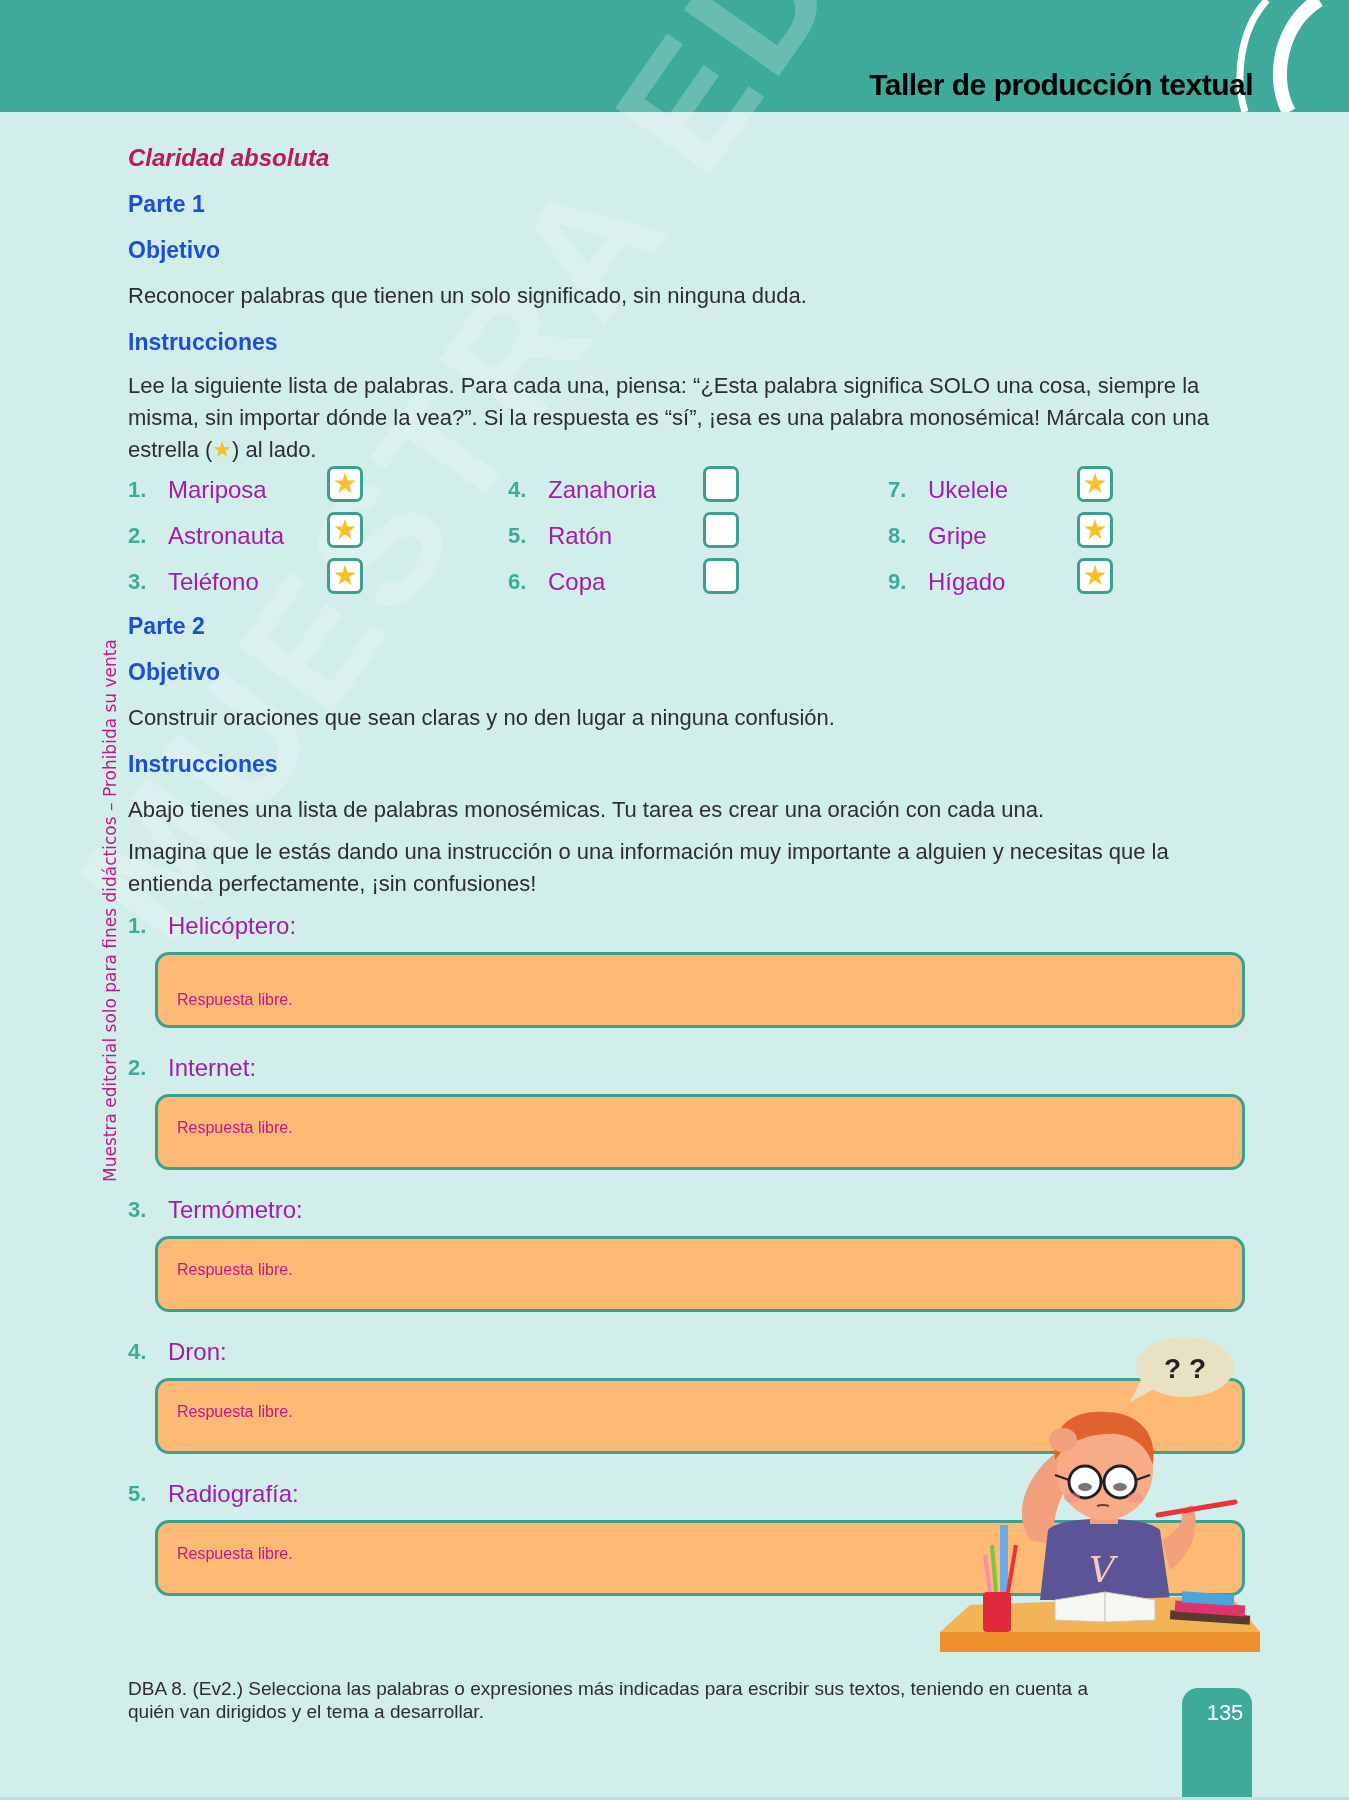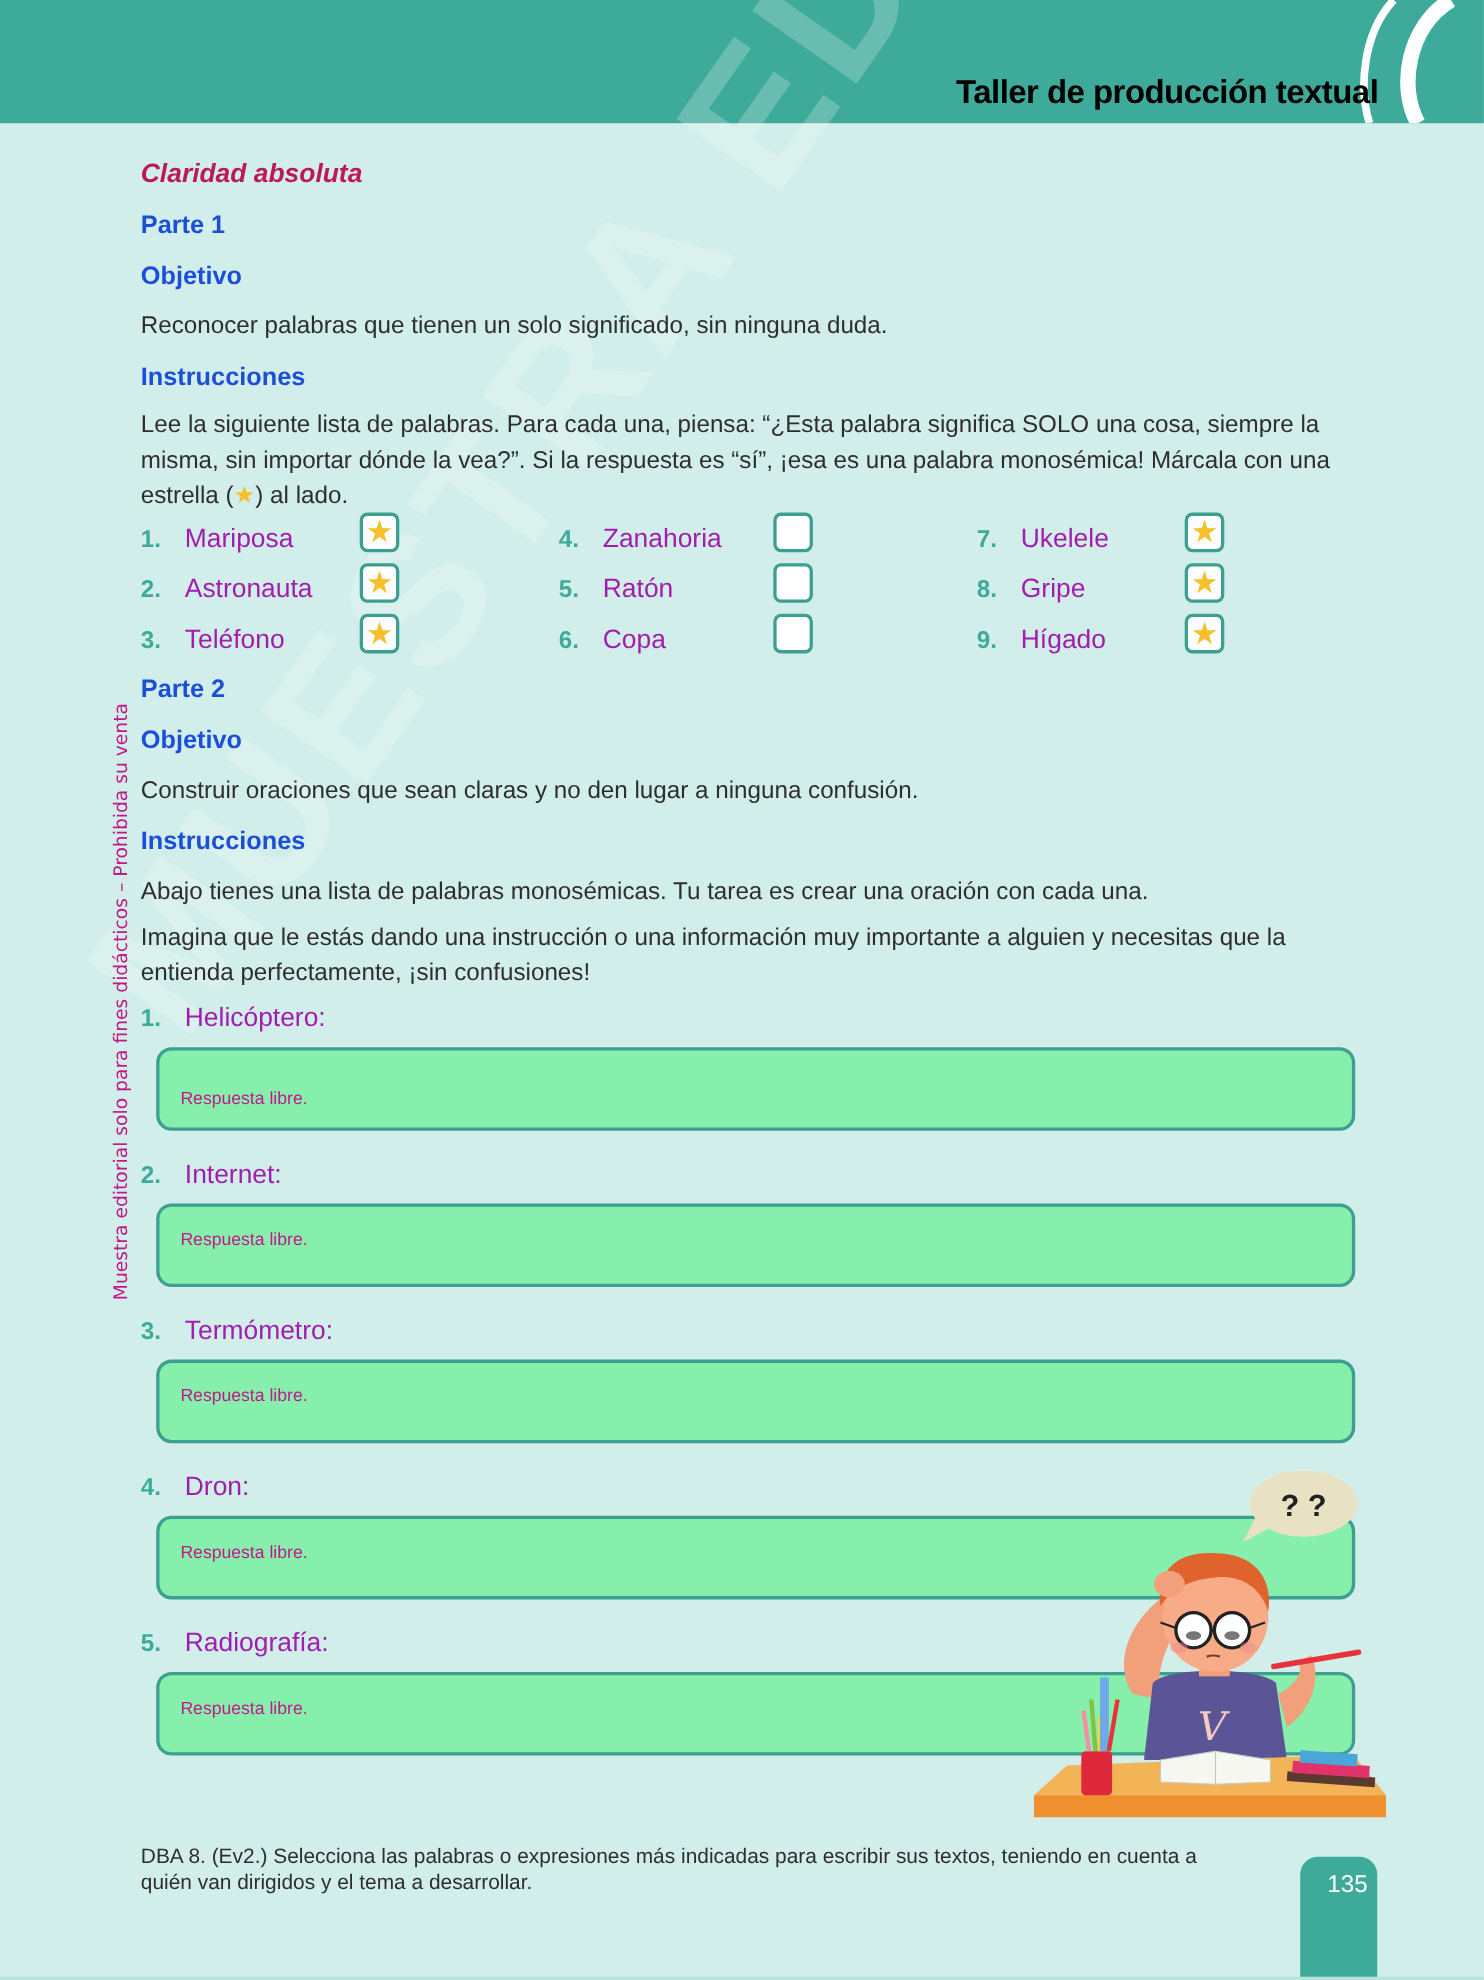--- a/index.html
+++ b/index.html
@@ -47,21 +47,21 @@
     position: absolute; width: 36px; height: 36px; top: -4px;
     border: 3px solid #3d9f8f; border-radius: 7px; background: #fff;
     display: flex; align-items: center; justify-content: center;
     color: #f6c02c; font-size: 28px; line-height: 1;
   }
   .col1 .checkbox { left: 199px; }
   .col2 .checkbox { left: 195px; }
   .col3 .checkbox { left: 189px; }
   .q-label { display: flex; align-items: center; height: 40px; margin-top: 2px; }
   .answer-box {
-    margin-left: 14px; width: 1090px; height: 76px; background: #86efac;
+    margin-left: 27px; width: 1090px; height: 76px; background: #fdba74;
     border: 3px solid #3d9f8f; border-radius: 14px; margin-top: 6px; margin-bottom: 20px;
     position: relative;
   }
   .answer-text { position: absolute; left: 19px; color: #c2188a; font-size: 16px; font-family: "Liberation Sans", sans-serif; }
   .a-low { top: 36px; }
   .a-mid { top: 22px; }
   .footer-note {
     position: absolute; left: 128px; top: 1677px; width: 1000px;
     font-size: 19px; line-height: 23px; color: #2e2e2e; font-family: "Liberation Sans", sans-serif;
   }

